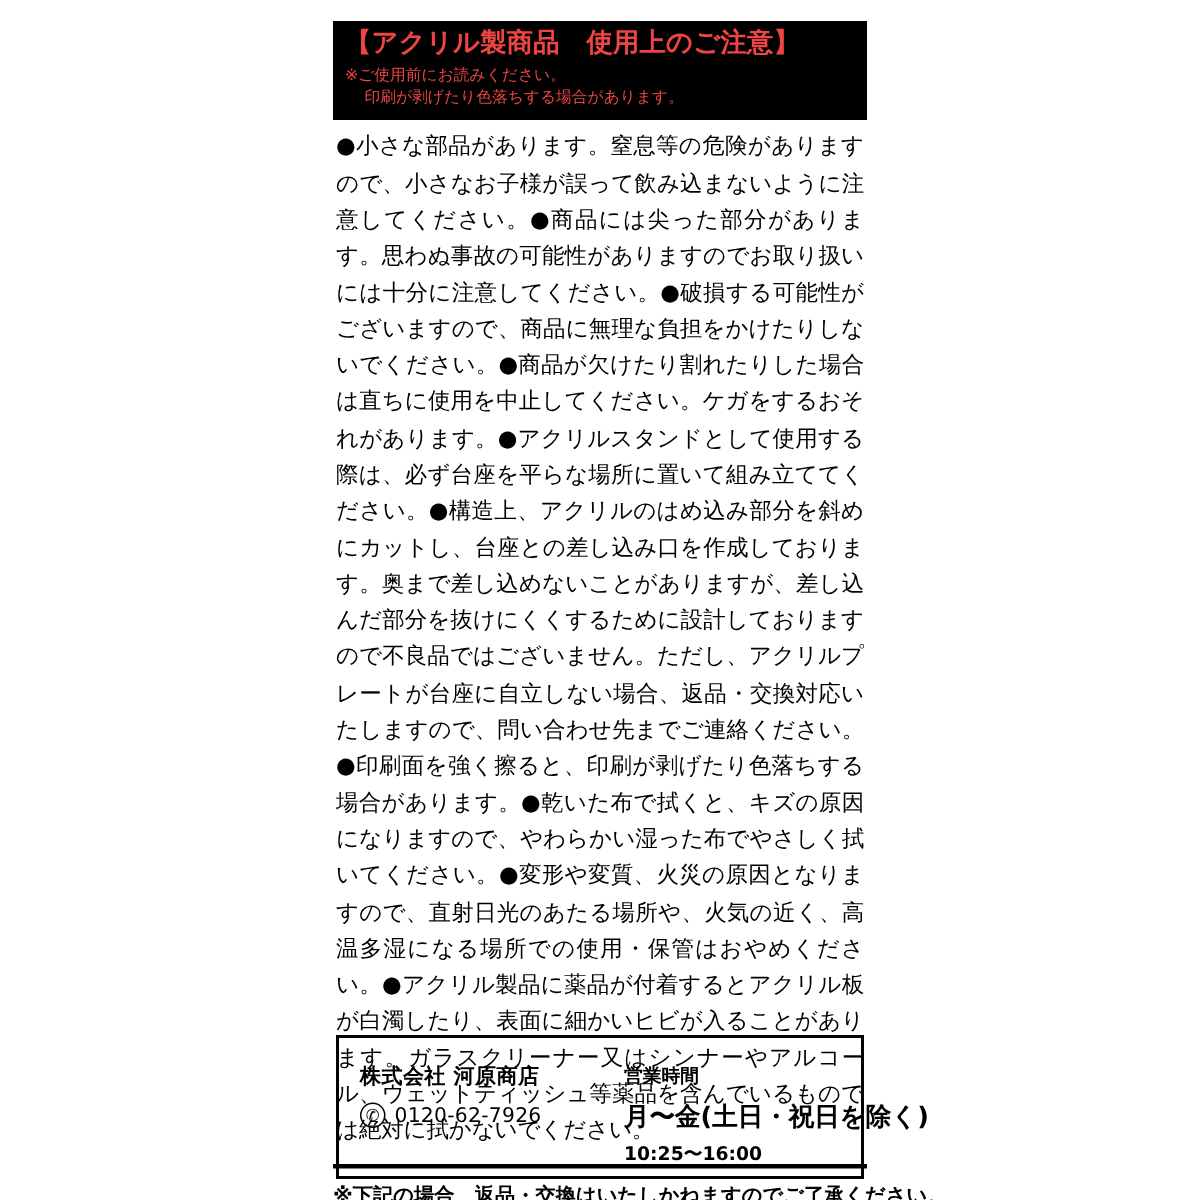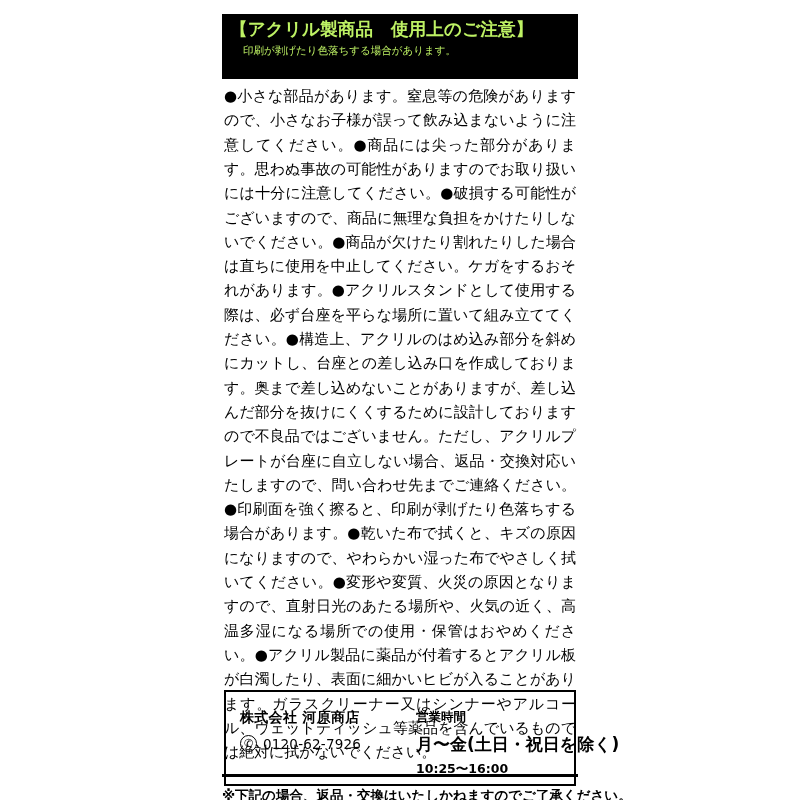--- a/index.html
+++ b/index.html
@@ -25,22 +25,22 @@
     left: 222px;
     top: 14px;
     width: 356px;
     height: 772px;
     box-sizing: border-box;
   }
 
   
   .header {
     background: #000000;
-    color: #bef264;
-    padding: 5px 8px 21px 8px;
+    color: #ef4444;
+    padding: 5px 8px 7px 8px;
     box-sizing: border-box;
   }
   .header-title {
     font-size: 17.5px;
     font-weight: 700;
     letter-spacing: 0.2px;
     line-height: 1.25;
     white-space: nowrap;
   }
   .header-note {
@@ -162,20 +162,21 @@
 </style>
 </head>
 <body>
 
 <div id="sheet">
   <div class="page">
 
     <div class="header">
       <div class="header-title">【アクリル製商品　使用上のご注意】</div>
       <div class="header-note">
+        <div>※ご使用前にお読みください。</div>
         <div class="indent">印刷が剥げたり色落ちする場合があります。</div>
       </div>
     </div>
 
     <div class="body-block">
       <div class="body-text">●小さな部品があります。窒息等の危険がありますので、小さなお子様が誤って飲み込まないように注意してください。●商品には尖った部分があります。思わぬ事故の可能性がありますのでお取り扱いには十分に注意してください。●破損する可能性がございますので、商品に無理な負担をかけたりしないでください。●商品が欠けたり割れたりした場合は直ちに使用を中止してください。ケガをするおそれがあります。●アクリルスタンドとして使用する際は、必ず台座を平らな場所に置いて組み立ててください。●構造上、アクリルのはめ込み部分を斜めにカットし、台座との差し込み口を作成しております。奥まで差し込めないことがありますが、差し込んだ部分を抜けにくくするために設計しておりますので不良品ではございません。ただし、アクリルプレートが台座に自立しない場合、返品・交換対応いたしますので、問い合わせ先までご連絡ください。●印刷面を強く擦ると、印刷が剥げたり色落ちする場合があります。●乾いた布で拭くと、キズの原因になりますので、やわらかい湿った布でやさしく拭いてください。●変形や変質、火災の原因となりますので、直射日光のあたる場所や、火気の近く、高温多湿になる場所での使用・保管はおやめください。●アクリル製品に薬品が付着するとアクリル板が白濁したり、表面に細かいヒビが入ることがあります。ガラスクリーナー又はシンナーやアルコール、ウェットティッシュ等薬品を含んでいるものでは絶対に拭かないでください。</div>
     </div>
 
     <div class="rule"></div>
 

